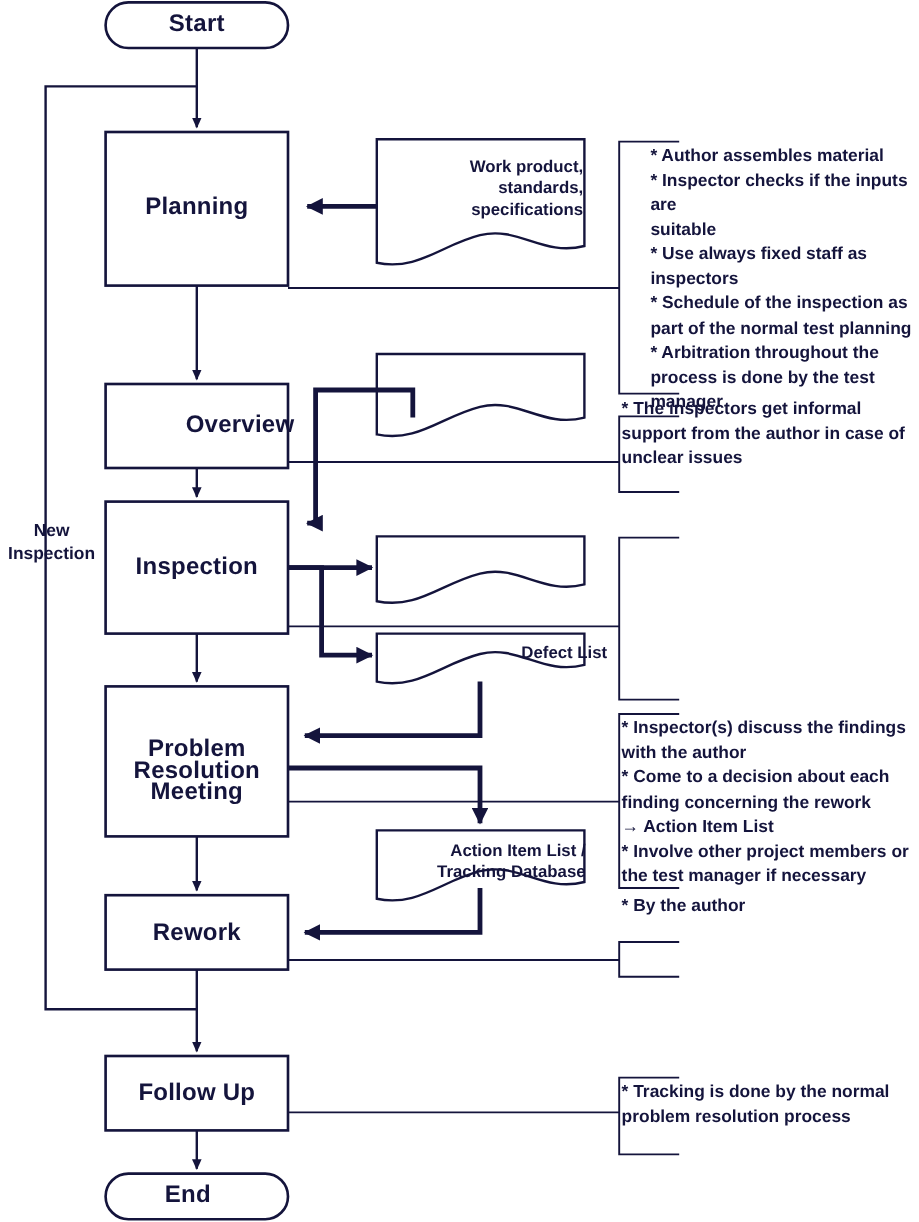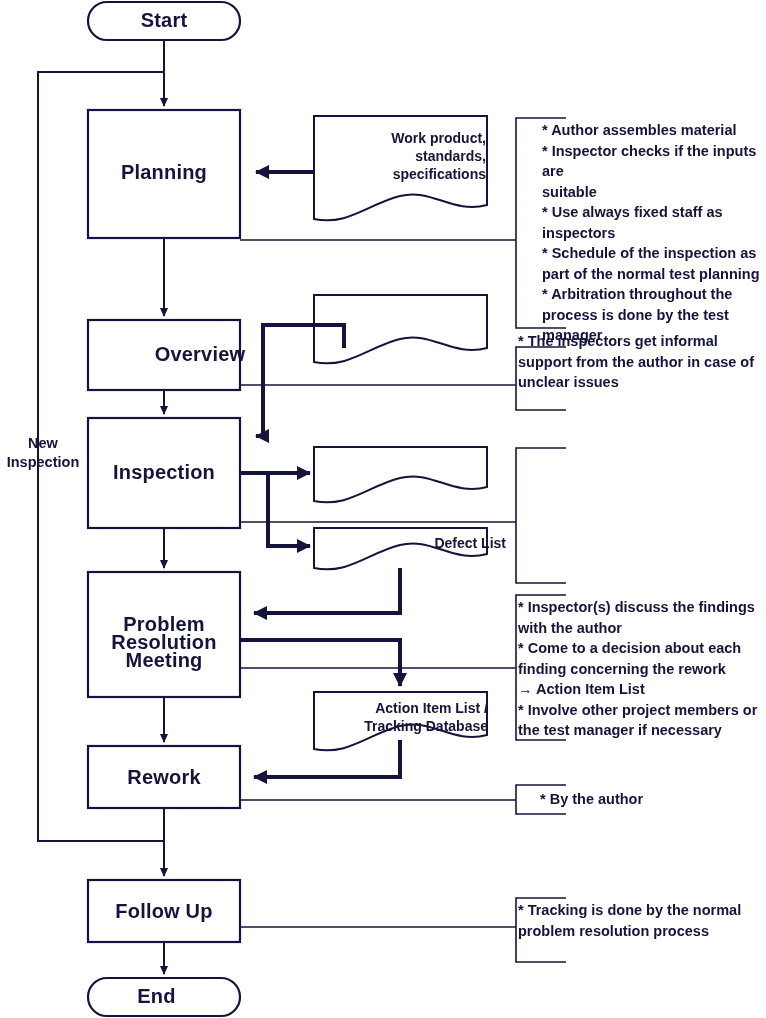--- a/index.html
+++ b/index.html
@@ -192,17 +192,17 @@
   <div class="note-text" style="left:518px; top:331px; width:248px;">* The inspectors get informal
   support from the author in case of
   unclear issues</div>
   <div class="note-text" style="left:518px; top:597px; width:265px;">* Inspector(s) discuss the findings
    with the author
 * Come to a decision about each
   finding concerning the rework
    → Action Item List
 * Involve other project members or
   the test manager if necessary</div>
-  <div class="note-text" style="left:518px; top:789px; width:216px;margin-left:22px;">* By the author</div>
+  <div class="note-text" style="left:518px; top:745px; width:216px;">* By the author</div>
   <div class="note-text" style="left:518px; top:900px; width:292px;">* Tracking is done by the normal
    problem resolution process</div>
 
 </div>
 
 </body></html>

